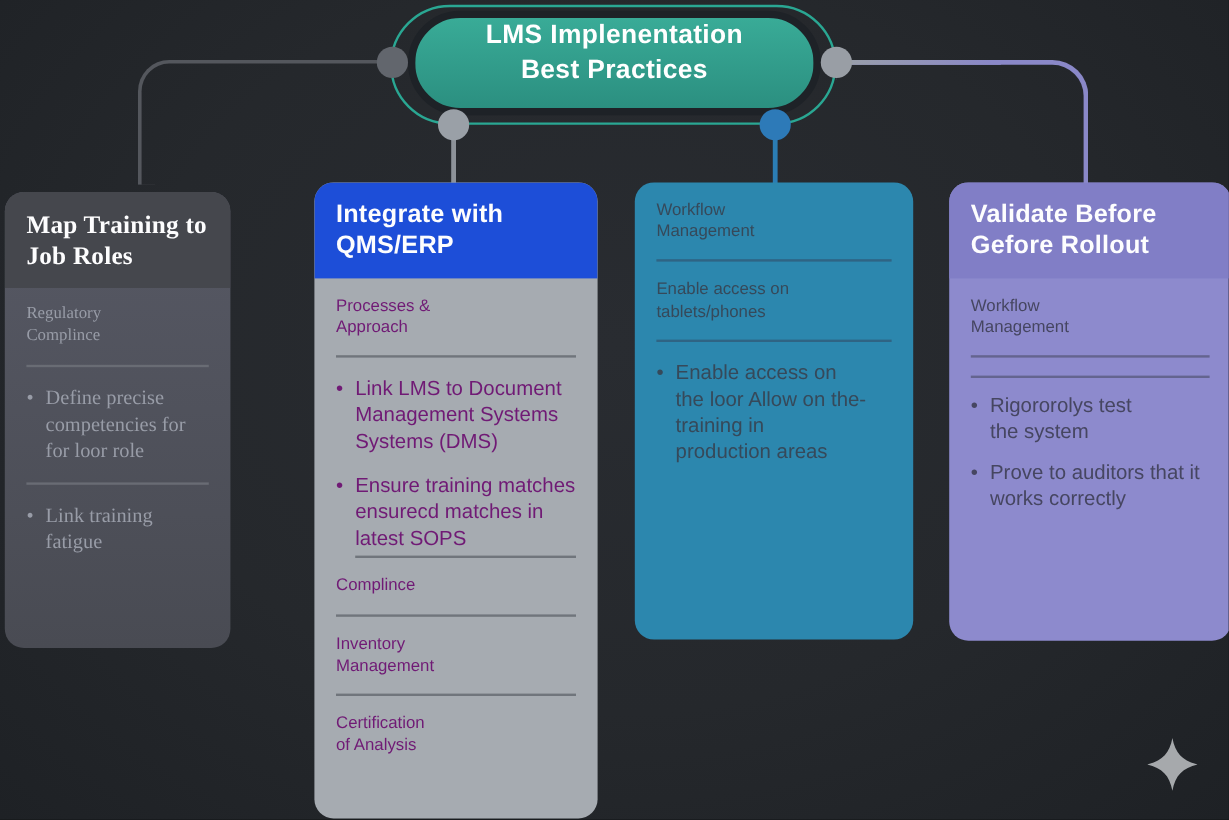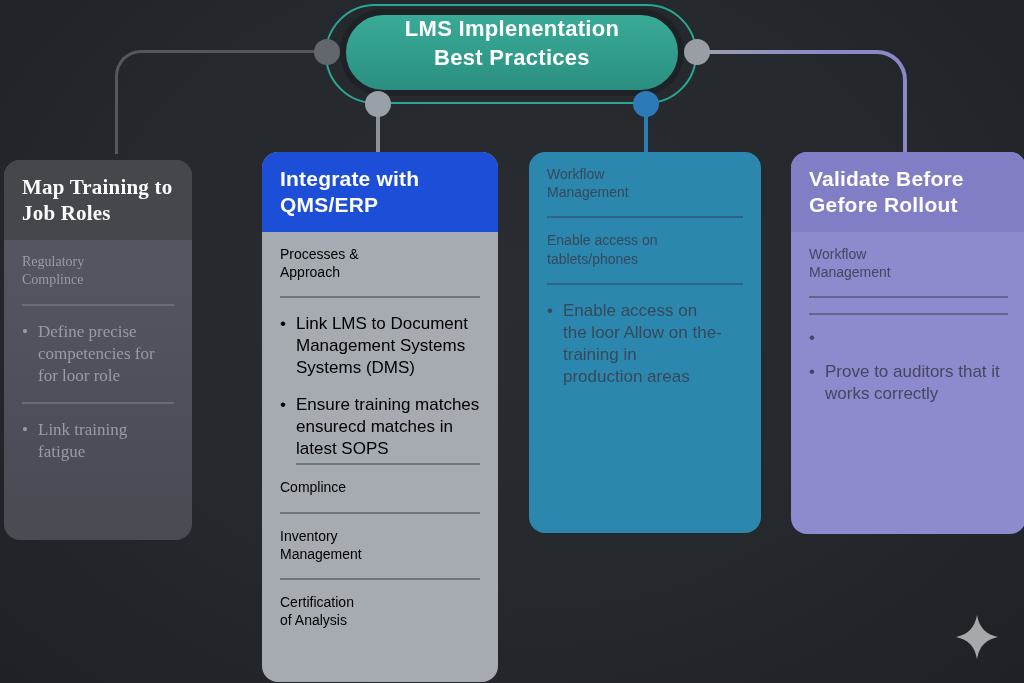--- a/index.html
+++ b/index.html
@@ -55,21 +55,21 @@
   
   .card1{ left:4px; top:160px; width:188px; height:380px;
     background:linear-gradient(180deg,#545661 18%,#494b53 100%);font-family:Liberation Serif, serif; }
   .card1 .card-header{ background:#45474d; }
   .card1 .sub, .card1 .bullet{ color:#989ca7; }
   .card1 .divider{ background:#696c74; }
 
   
   .card2{ left:262px; top:152px; width:236px; height:530px; background:#a6abb1; }
   .card2 .card-header{ background:#1d4ed8; }
-  .card2 .sub, .card2 .bullet{ color:#000000; }
+  .card2 .sub, .card2 .bullet{ color:#701a75; }
   .card2 .divider{ background:#70757c; }
 
   
   .card3{ left:529px; top:152px; width:232px; height:381px; background:#2c87ae; }
   .card3 .card-header{ background:#1f8ab8; }
   .card3 .sub, .card3 .bullet{ color:#36495a; }
   .card3 .divider{ background:#2f6484; }
   .accent-stripe{ position:absolute; left:0; top:6px; width:5px; height:70px; background:#3bd0cf; }
 
   
@@ -181,20 +181,22 @@
       <div class="card-title">Validate Before
 Gefore Rollout</div>
     </div>
     <div class="card-body">
       <div class="sub">Workflow
 Management</div>
       <div class="divider"></div>
       <div class="divider"></div>
       <div class="bullet">
         <span class="marker">•</span>
+        <span class="btext">Rigororolys test
+the system</span>
       </div>
       <div class="bullet">
         <span class="marker">•</span>
         <span class="btext">Prove to auditors that it
 works correctly</span>
       </div>
     </div>
   </div>
 
   <svg class="sparkle" viewBox="0 0 44 46">

